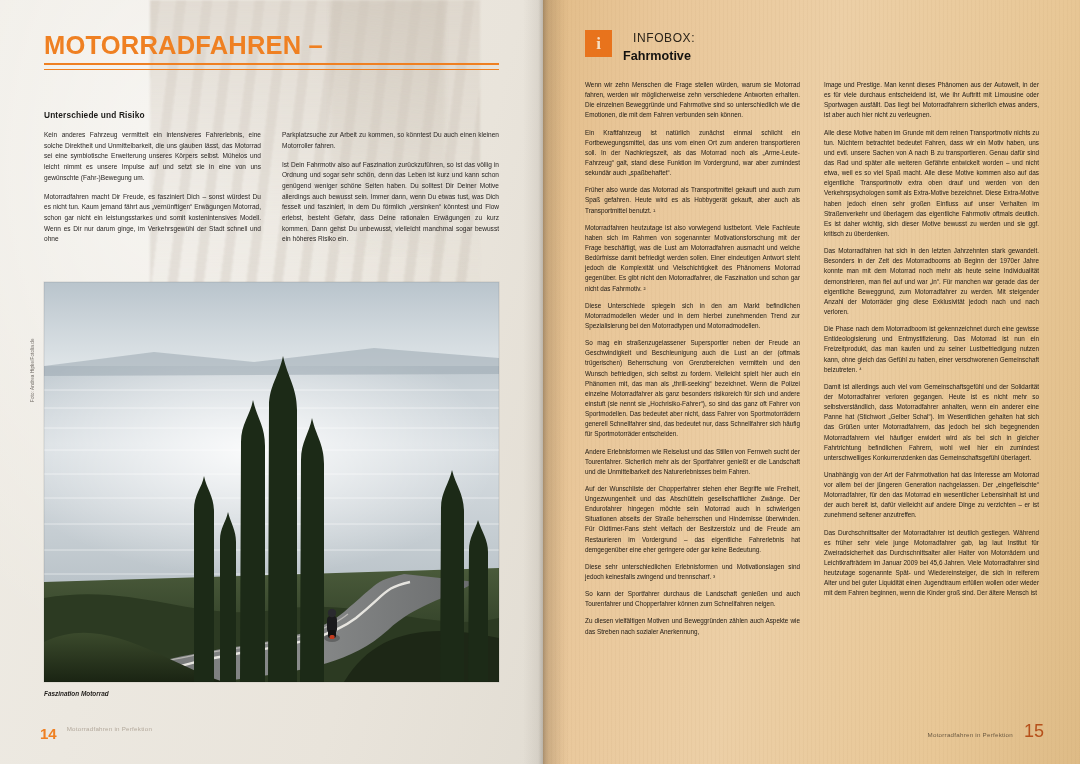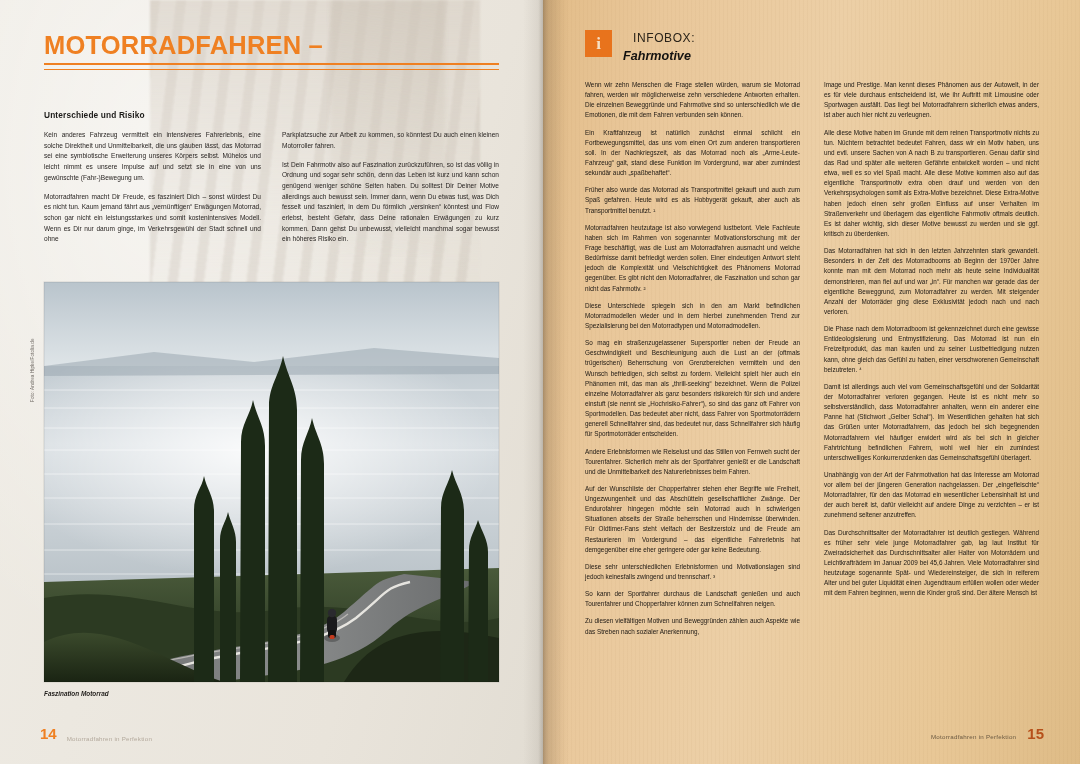--- a/index.html
+++ b/index.html
@@ -71,21 +71,21 @@
   .credit {
     position:absolute; left:-14px; top:120px;
     transform:rotate(-90deg); transform-origin:left top;
     font-size:4.6px; color:#6d6862; white-space:nowrap; letter-spacing:.1px;
   }
   .caption {
     position:absolute; left:44px; top:690px; z-index:3;
     font-size:6.4px; font-weight:bold; font-style:italic; color:#211e1b;
   }
 
-  .footer-left { position:absolute; left:40px; bottom:22px; display:flex; align-items:flex-end; gap:10px; z-index:3; }
+  .footer-left { position:absolute; left:40px; bottom:22px; display:flex; align-items:flex-start; gap:10px; z-index:3; }
   .pnum-l { font-size:15px; font-weight:bold; color:#ef8022; }
   .ftext { font-size:6.2px; color:#b3a99c; letter-spacing:.25px; }
 
   
   .gutter {
     position:absolute; left:523px; top:0; width:40px; height:764px; z-index:6;
     background:linear-gradient(90deg,
       rgba(150,140,128,0) 0%,
       rgba(120,110,98,.12) 38%,
       rgba(90,80,68,.30) 50%,
@@ -108,34 +108,34 @@
   }
 
   .infobox { position:absolute; left:42px; top:30px; display:flex; align-items:flex-start; gap:11px; z-index:3; }
   .i-icon {
     width:27px; height:27px; background:#e8731c;
     display:flex; align-items:center; justify-content:center;
     color:#f6dfc4; font-size:17px; font-weight:bold;
     font-family:"Liberation Serif", serif; line-height:1;
   }
   .i-label { font-size:12px; color:#2a2319; letter-spacing:.6px; margin-top:1px;padding-left:10px; }
-  .i-title { font-size:12.6px; font-weight:bold; color:#141210; margin-top:4px;font-style:italic; }
+  .i-title { font-size:12.6px; font-weight:bold; color:#141210; margin-top:4px; }
 
   .cols-right { position:absolute; left:42px; top:80px; width:455px; display:flex; gap:24px; z-index:3; }
   .col-r { width:215px; }
   .col-r p {
     font-size:6.35px; line-height:1.60; color:#1d1813;
     text-align:justify; text-justify:inter-word;
     margin-bottom:7px; hyphens:auto;
   }
   .col-r p:last-child { margin-bottom:0; }
 
   .footer-right { position:absolute; right:36px; bottom:22px; display:flex; align-items:baseline; gap:11px; z-index:3; }
   .ftext-r { font-size:6.2px; color:#6b5a42; letter-spacing:.25px; }
-  .pnum-r { font-size:15px; font-weight:bold; color:#b6501a; }
+  .pnum-r { font-size:18px; font-weight:normal; color:#b6501a; }
 </style>
 </head>
 <body>
 
 <div class="spread">
 
   <div class="page-left">
     <div class="ghost"></div>
     <div class="ghost2"></div>
 

